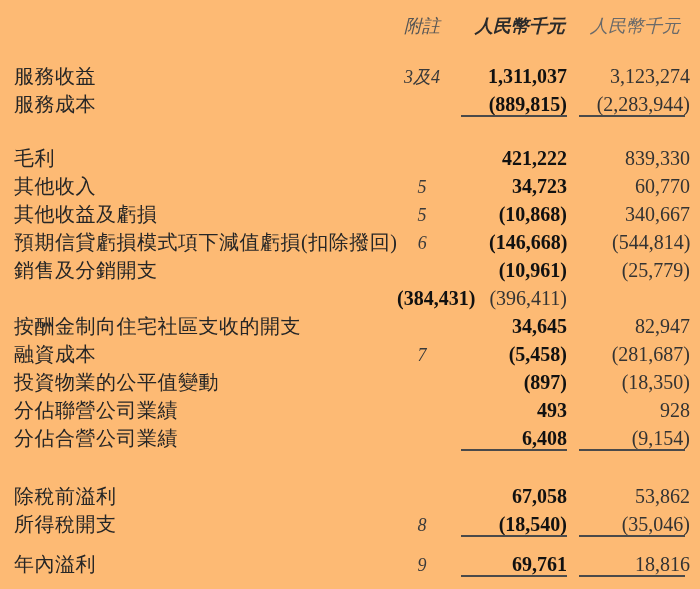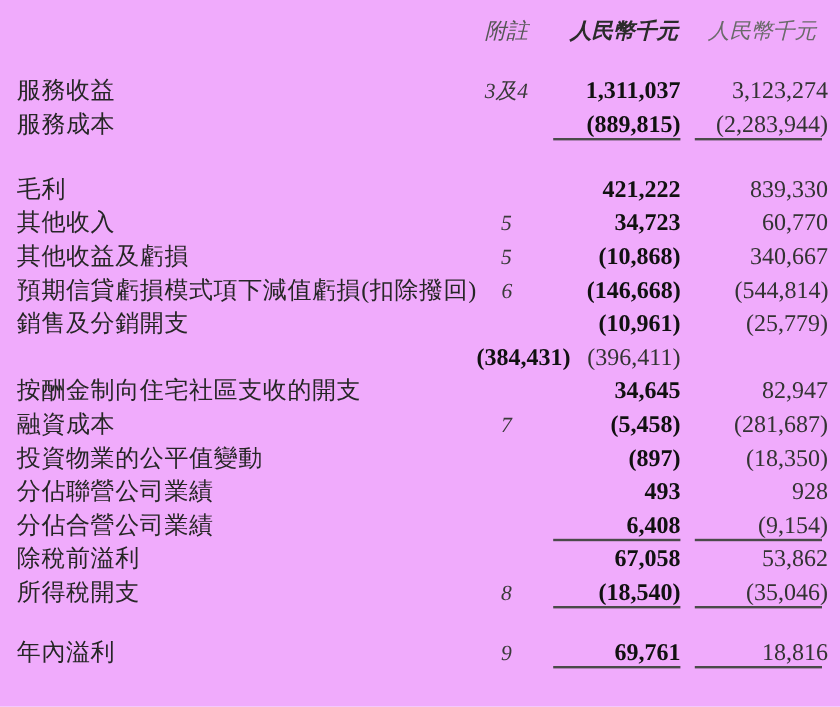--- a/index.html
+++ b/index.html
@@ -4,21 +4,21 @@
 <style>
   * { margin: 0; padding: 0; box-sizing: border-box; }
   html, body { background: #fbfbfb; }
   body {
     font-family: "Liberation Serif", "DejaVu Serif", serif;
     width: 700px; height: 589px; overflow: hidden;
   }
   .sheet {
     width: 700px; height: 589px;
     padding: 12px 10px 0 14px;
-    background: #f0abfc;
+    background: #fdba74;
     overflow: hidden;
   }
   .row {
     display: grid;
     grid-template-columns: 1fr 50px 120px 123px;
     align-items: baseline;
     height: 28px;
     line-height: 28px;
   }
   .cell { white-space: nowrap; }
@@ -163,35 +163,35 @@
     <div class="cell amt pri">928</div>
   </div>
 
   <div class="row">
     <div class="cell label">分佔合營公司業績</div>
     <div class="cell note"></div>
     <div class="cell amt cur rule">6,408</div>
     <div class="cell amt pri rule">(9,154)</div>
   </div>
 
-  <div class="row" style="">
+  <div class="row" style="margin-top: 30px;">
     <div class="cell label">除稅前溢利</div>
     <div class="cell note"></div>
     <div class="cell amt cur">67,058</div>
     <div class="cell amt pri">53,862</div>
   </div>
 
   <div class="row">
     <div class="cell label">所得稅開支</div>
     <div class="cell note">8</div>
     <div class="cell amt cur rule">(18,540)</div>
     <div class="cell amt pri rule">(35,046)</div>
   </div>
 
-  <div class="row" style="margin-top: 22px; font-family: Liberation Serif, serif;">
+  <div class="row" style="margin-top: 12px; font-family: Liberation Serif, serif;">
     <div class="cell label">年內溢利</div>
     <div class="cell note">9</div>
     <div class="cell amt cur rule">69,761</div>
     <div class="cell amt pri rule">18,816</div>
   </div>
 </div>
 
 </div>
 
 </body></html>

